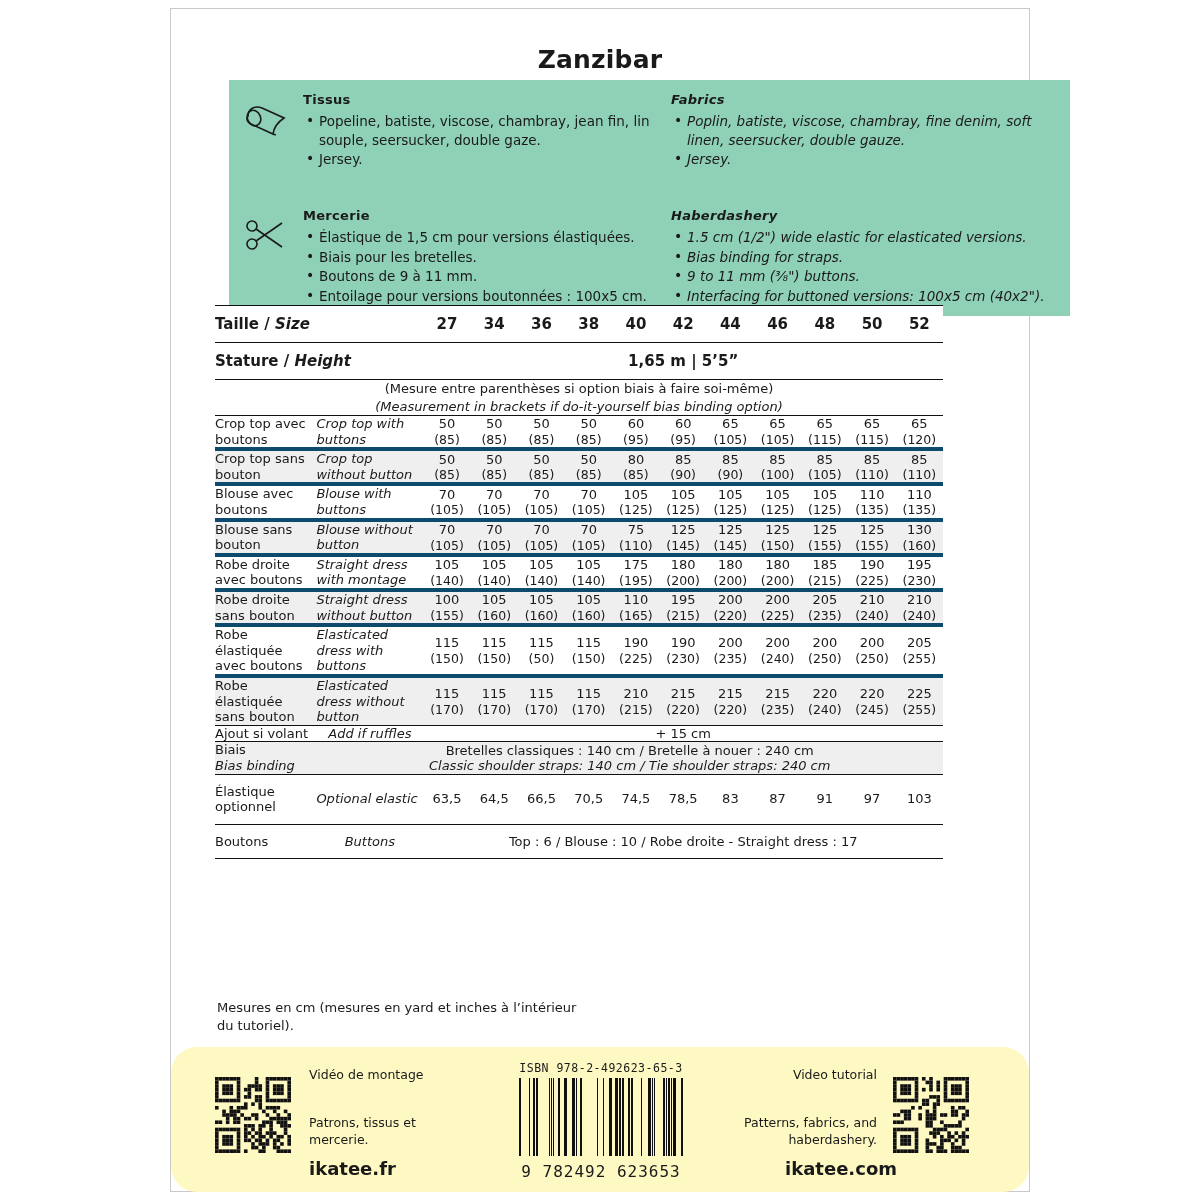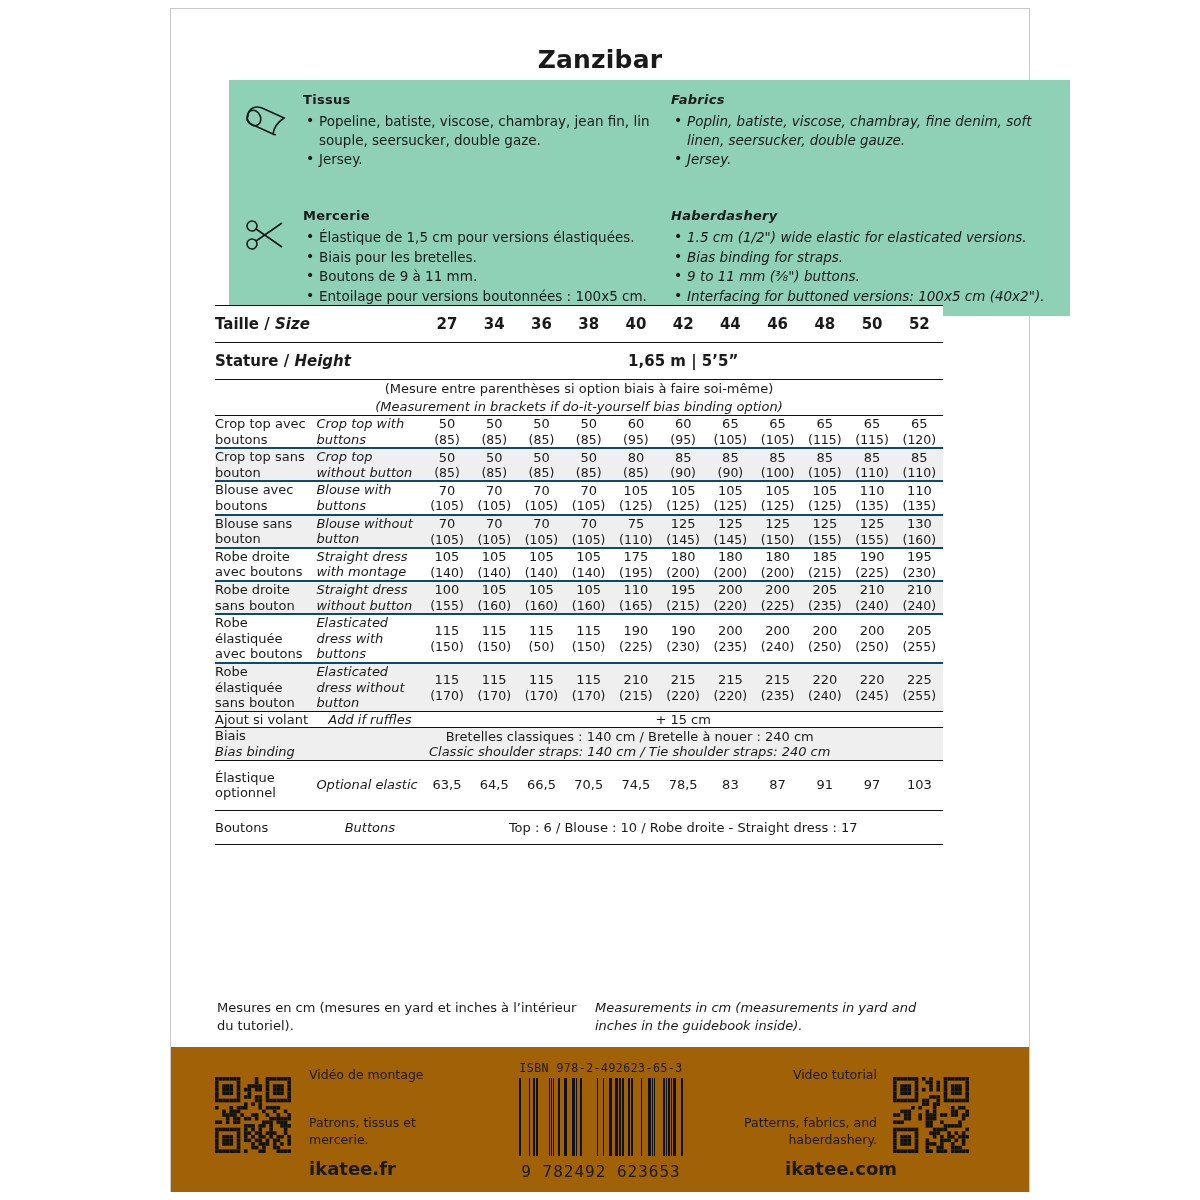--- a/index.html
+++ b/index.html
@@ -99,21 +99,21 @@
   table.measure {
     border-collapse: collapse;
     width: 728px;
     font-size: 13px;
   }
   table.measure td, table.measure th {
     padding: 0;
     vertical-align: middle;
   }
   .rowband {
-    border-top: 2px solid #0c4a6e;
+    border-top: 4px solid #0c4a6e;
   }
   .band-white { background: #ffffff; }
   .band-grey  { background: #efefef; }
   .c-fr {
     width: 112px;
     padding: 6px 4px 6px 10px;
     text-align: left;
     line-height: 1.2;
   }
   .c-en {
@@ -162,21 +162,22 @@
   .footnotes .fn-left { flex: 0 0 378px; }
   .footnotes .fn-right { flex: 1; font-style: italic; }
 
   
   .footer-band {
     position: absolute;
     left: 0px;
     top: 1038px;
     width: 858px;
     height: 145px;
-    background: #a16207;
+    background: #fef9c3;
+    border-radius: 26px;
   }
   .qr {
     position: absolute;
     width: 76px;
     height: 76px;
   }
   .foot-text {
     position: absolute;
     font-size: 12.5px;
     line-height: 1.32;
@@ -474,21 +475,20 @@
           <td class="c-fr" style="text-align:left;padding-top:9px;padding-bottom:9px;">Boutons</td>
           <td class="c-en">Buttons</td>
           <td colspan="11">Top : 6 / Blouse : 10 / Robe droite - Straight dress : 17</td>
         </tr>
       </tbody>
     </table>
   </div>
 
   <div class="footnotes">
     <div class="fn-left">Mesures en cm (mesures en yard et inches à l’intérieur du tutoriel).</div>
-    <div class="fn-right">Measurements in cm (measurements in yard and inches in the guidebook inside).</div>
   </div>
 
   <div class="footer-band">
 
     <div class="qr" id="qr-left" style="left:44px; top:30px;"><svg width="76" height="76">
           <rect x="39.80952380952381" y="0" width="3.619047619047619" height="3.619047619047619" fill="#111"></rect>
           <rect x="39.80952380952381" y="3.619047619047619" width="3.619047619047619" height="3.619047619047619" fill="#111"></rect>
           <rect x="32.57142857142857" y="7.238095238095238" width="3.619047619047619" height="3.619047619047619" fill="#111"></rect>
           <rect x="36.19047619047619" y="7.238095238095238" width="3.619047619047619" height="3.619047619047619" fill="#111"></rect>
           <rect x="39.80952380952381" y="7.238095238095238" width="3.619047619047619" height="3.619047619047619" fill="#111"></rect>

